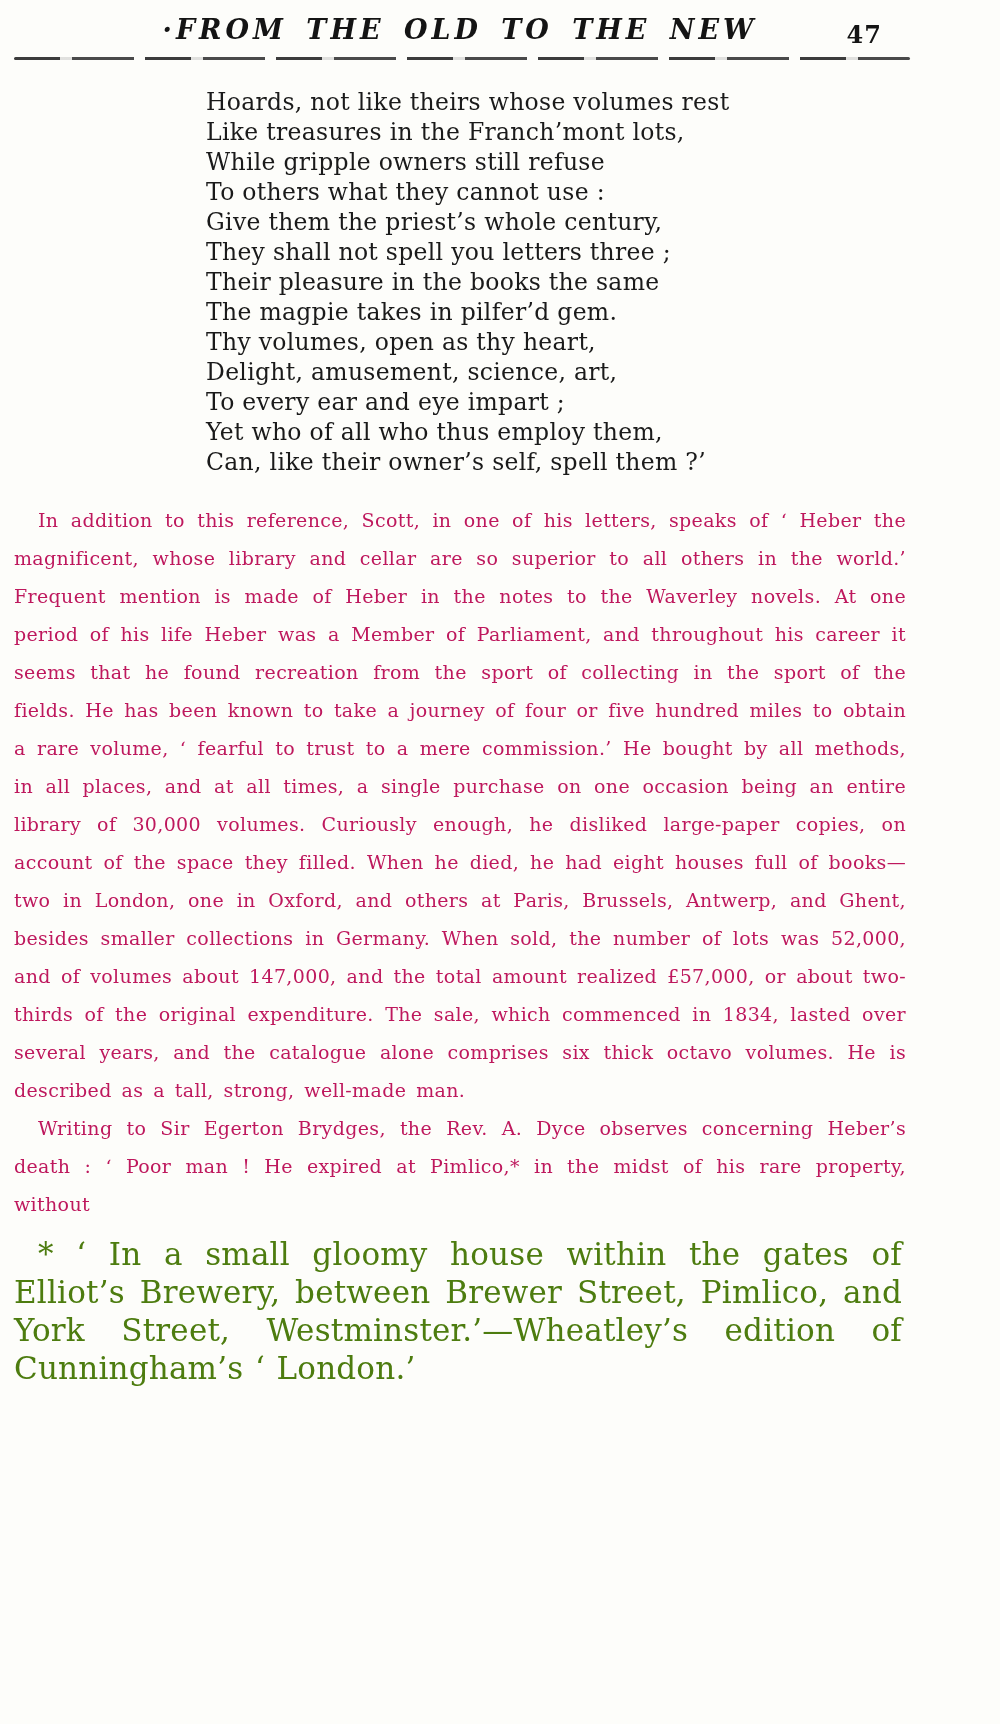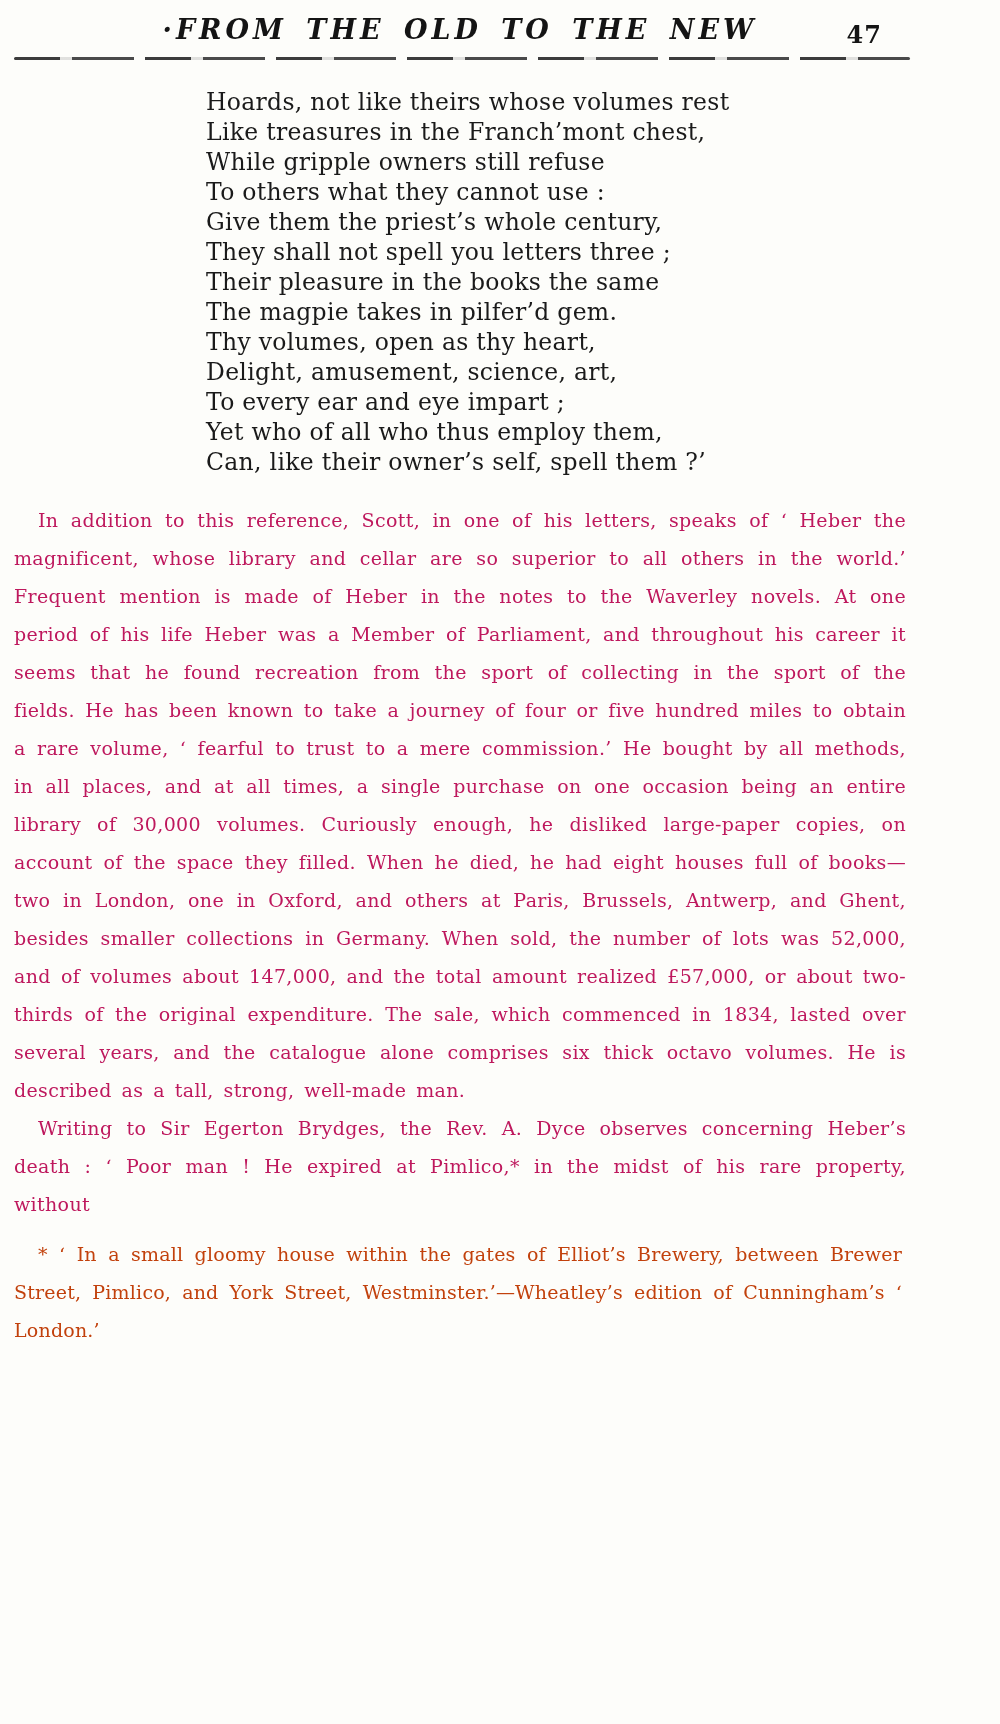--- a/index.html
+++ b/index.html
@@ -78,44 +78,44 @@
     text-align: justify;
     text-indent: 24px;
     letter-spacing: 0.35px;
     word-spacing: 3.5px;
     color: #be185d;
   }
   
   .footnote {
     width: 888px;
     margin: 12px 0 0 0;
-    font-size: 19px;
+    font-size: 31px;
     line-height: 38px;
     text-align: justify;
     text-indent: 24px;
     letter-spacing: 0.2px;
     word-spacing: 1.5px;
-    color: #c2410c;
+    color: #4d7c0f;
   }
 </style>
 </head>
 <body>
 
 <div class="page">
 
   <header class="running-header">
     <span class="header-title">·FROM THE OLD TO THE NEW</span>
     <span class="page-number">47</span>
   </header>
 
   <div class="header-rule"></div>
 
   <div class="poem">
     <div class="poem-line">Hoards, not like theirs whose volumes rest</div>
-    <div class="poem-line">Like treasures in the Franch’mont chest,</div>
+    <div class="poem-line">Like treasures in the Franch’mont lots,</div>
     <div class="poem-line">While gripple owners still refuse</div>
     <div class="poem-line">To others what they cannot use :</div>
     <div class="poem-line">Give them the priest’s whole century,</div>
     <div class="poem-line">They shall not spell you letters three ;</div>
     <div class="poem-line">Their pleasure in the books the same</div>
     <div class="poem-line">The magpie takes in pilfer’d gem.</div>
     <div class="poem-line">Thy volumes, open as thy heart,</div>
     <div class="poem-line">Delight, amusement, science, art,</div>
     <div class="poem-line">To every ear and eye impart ;</div>
     <div class="poem-line">Yet who of all who thus employ them,</div>

